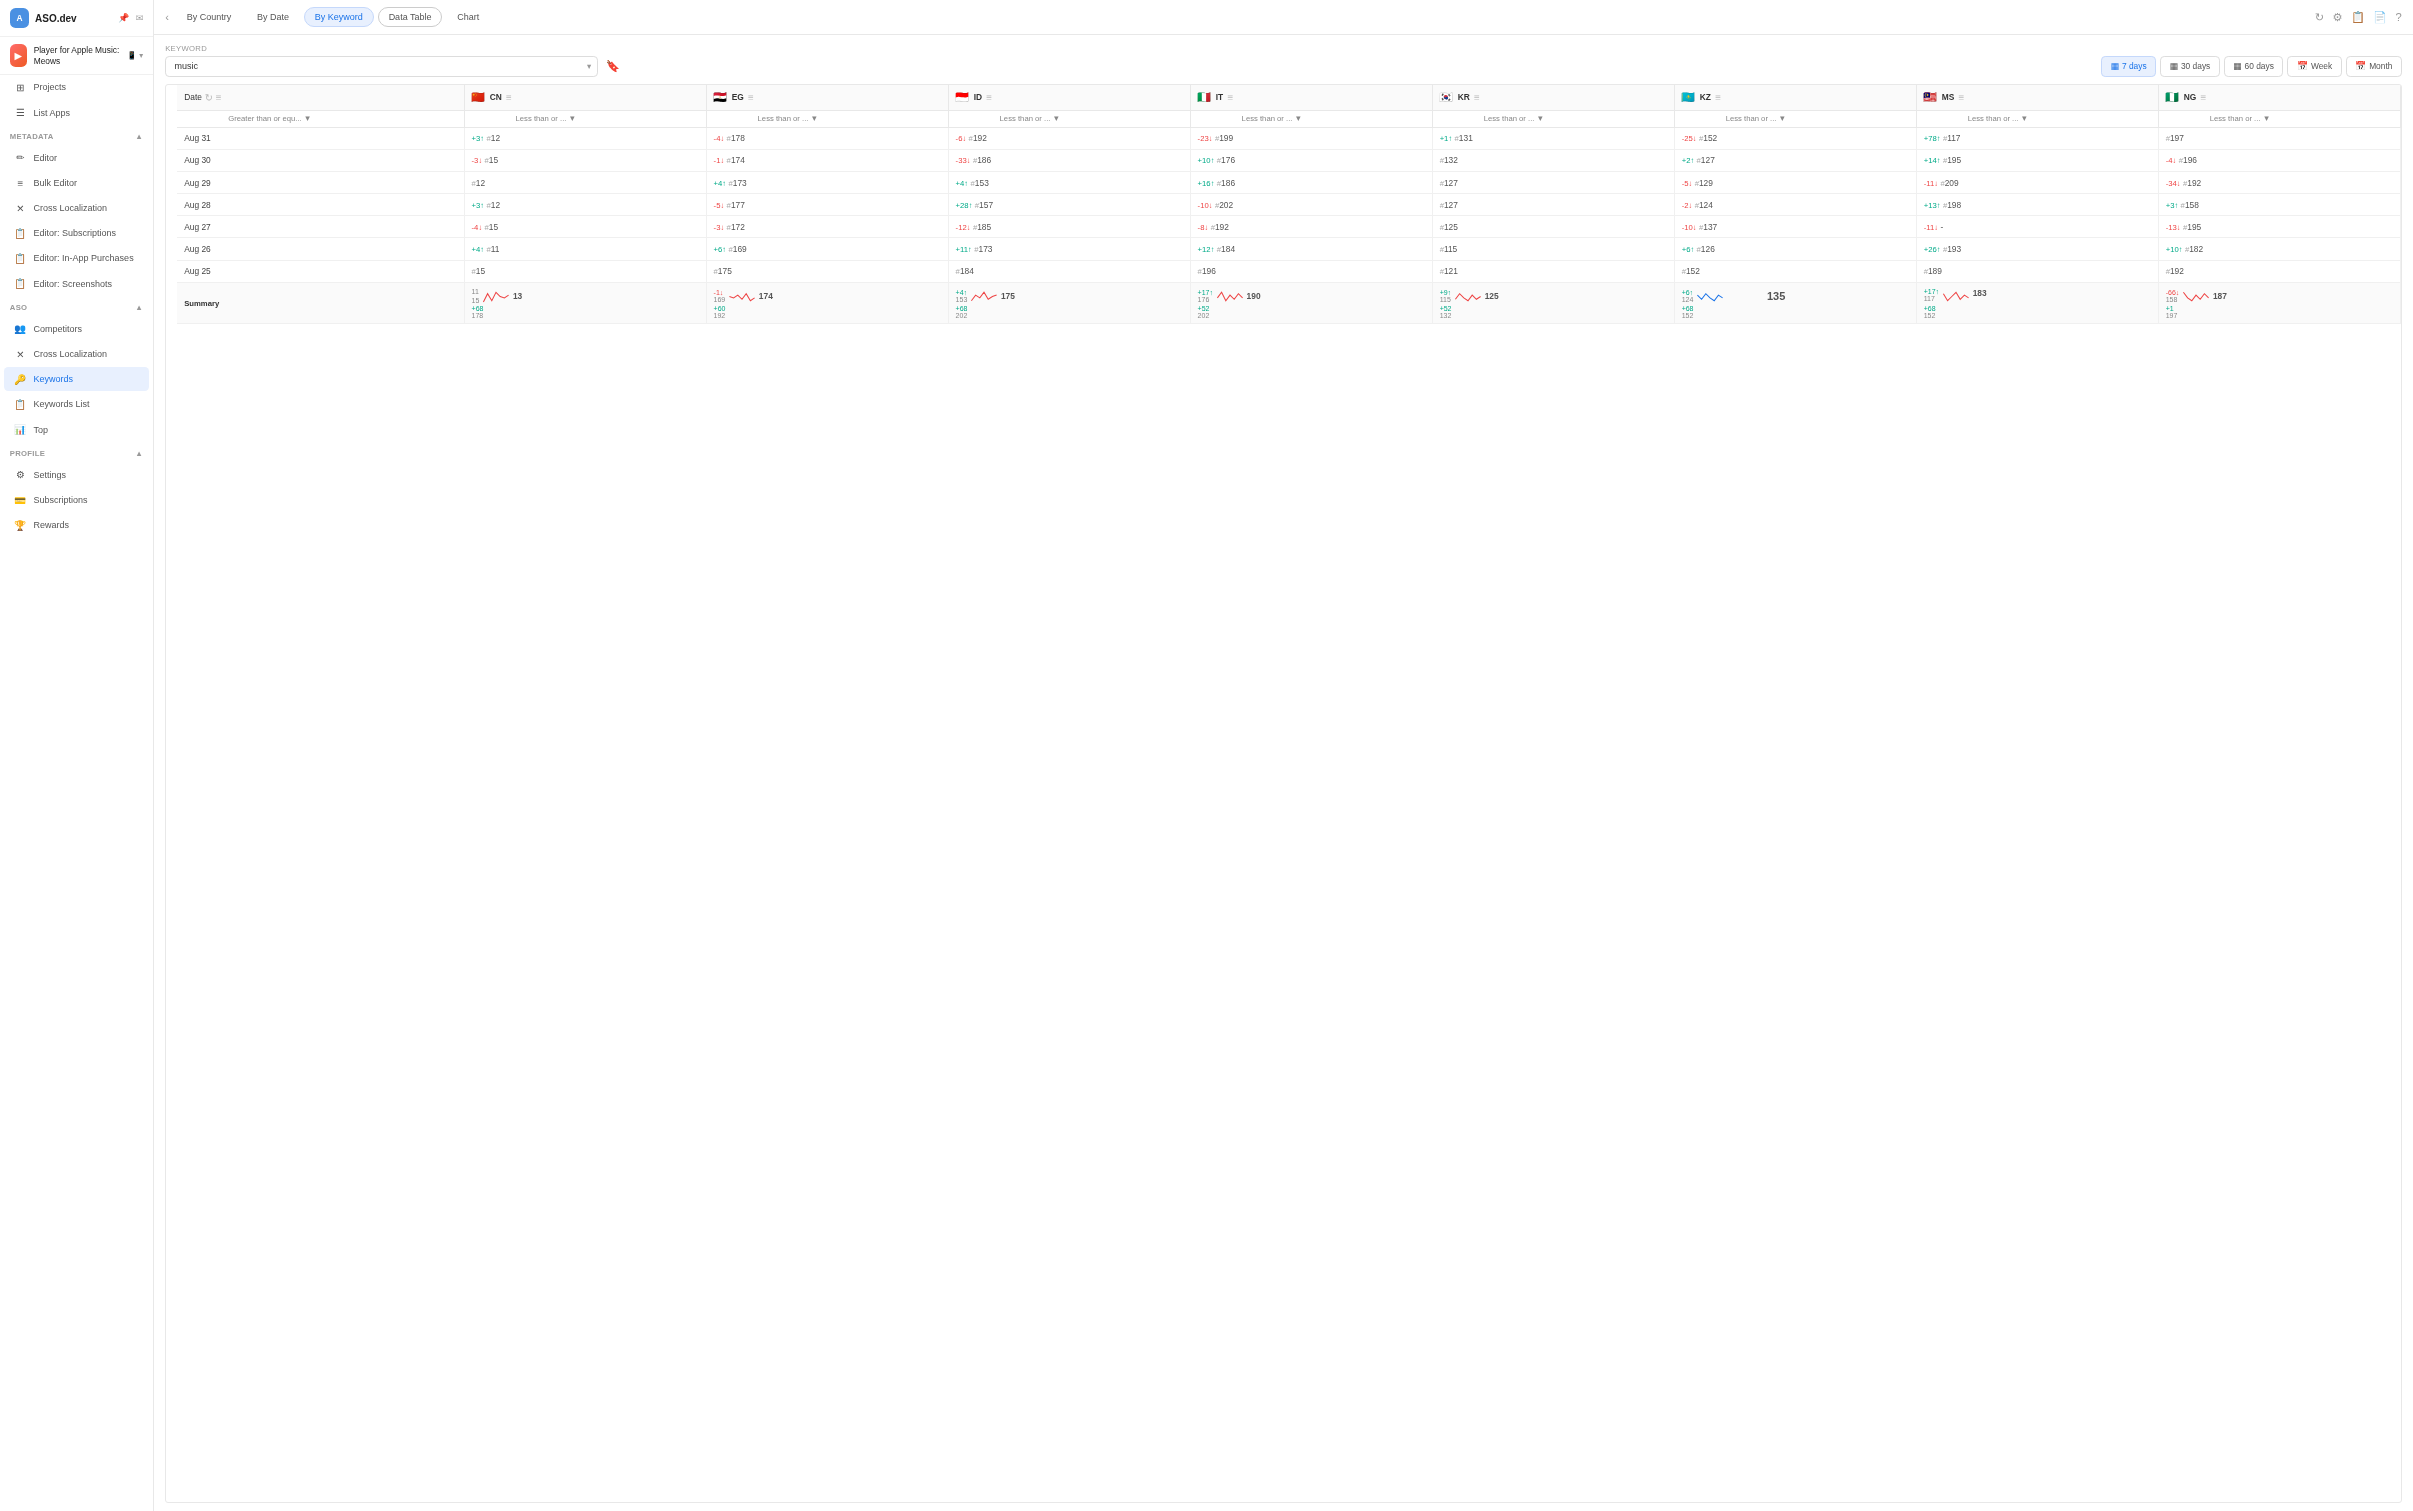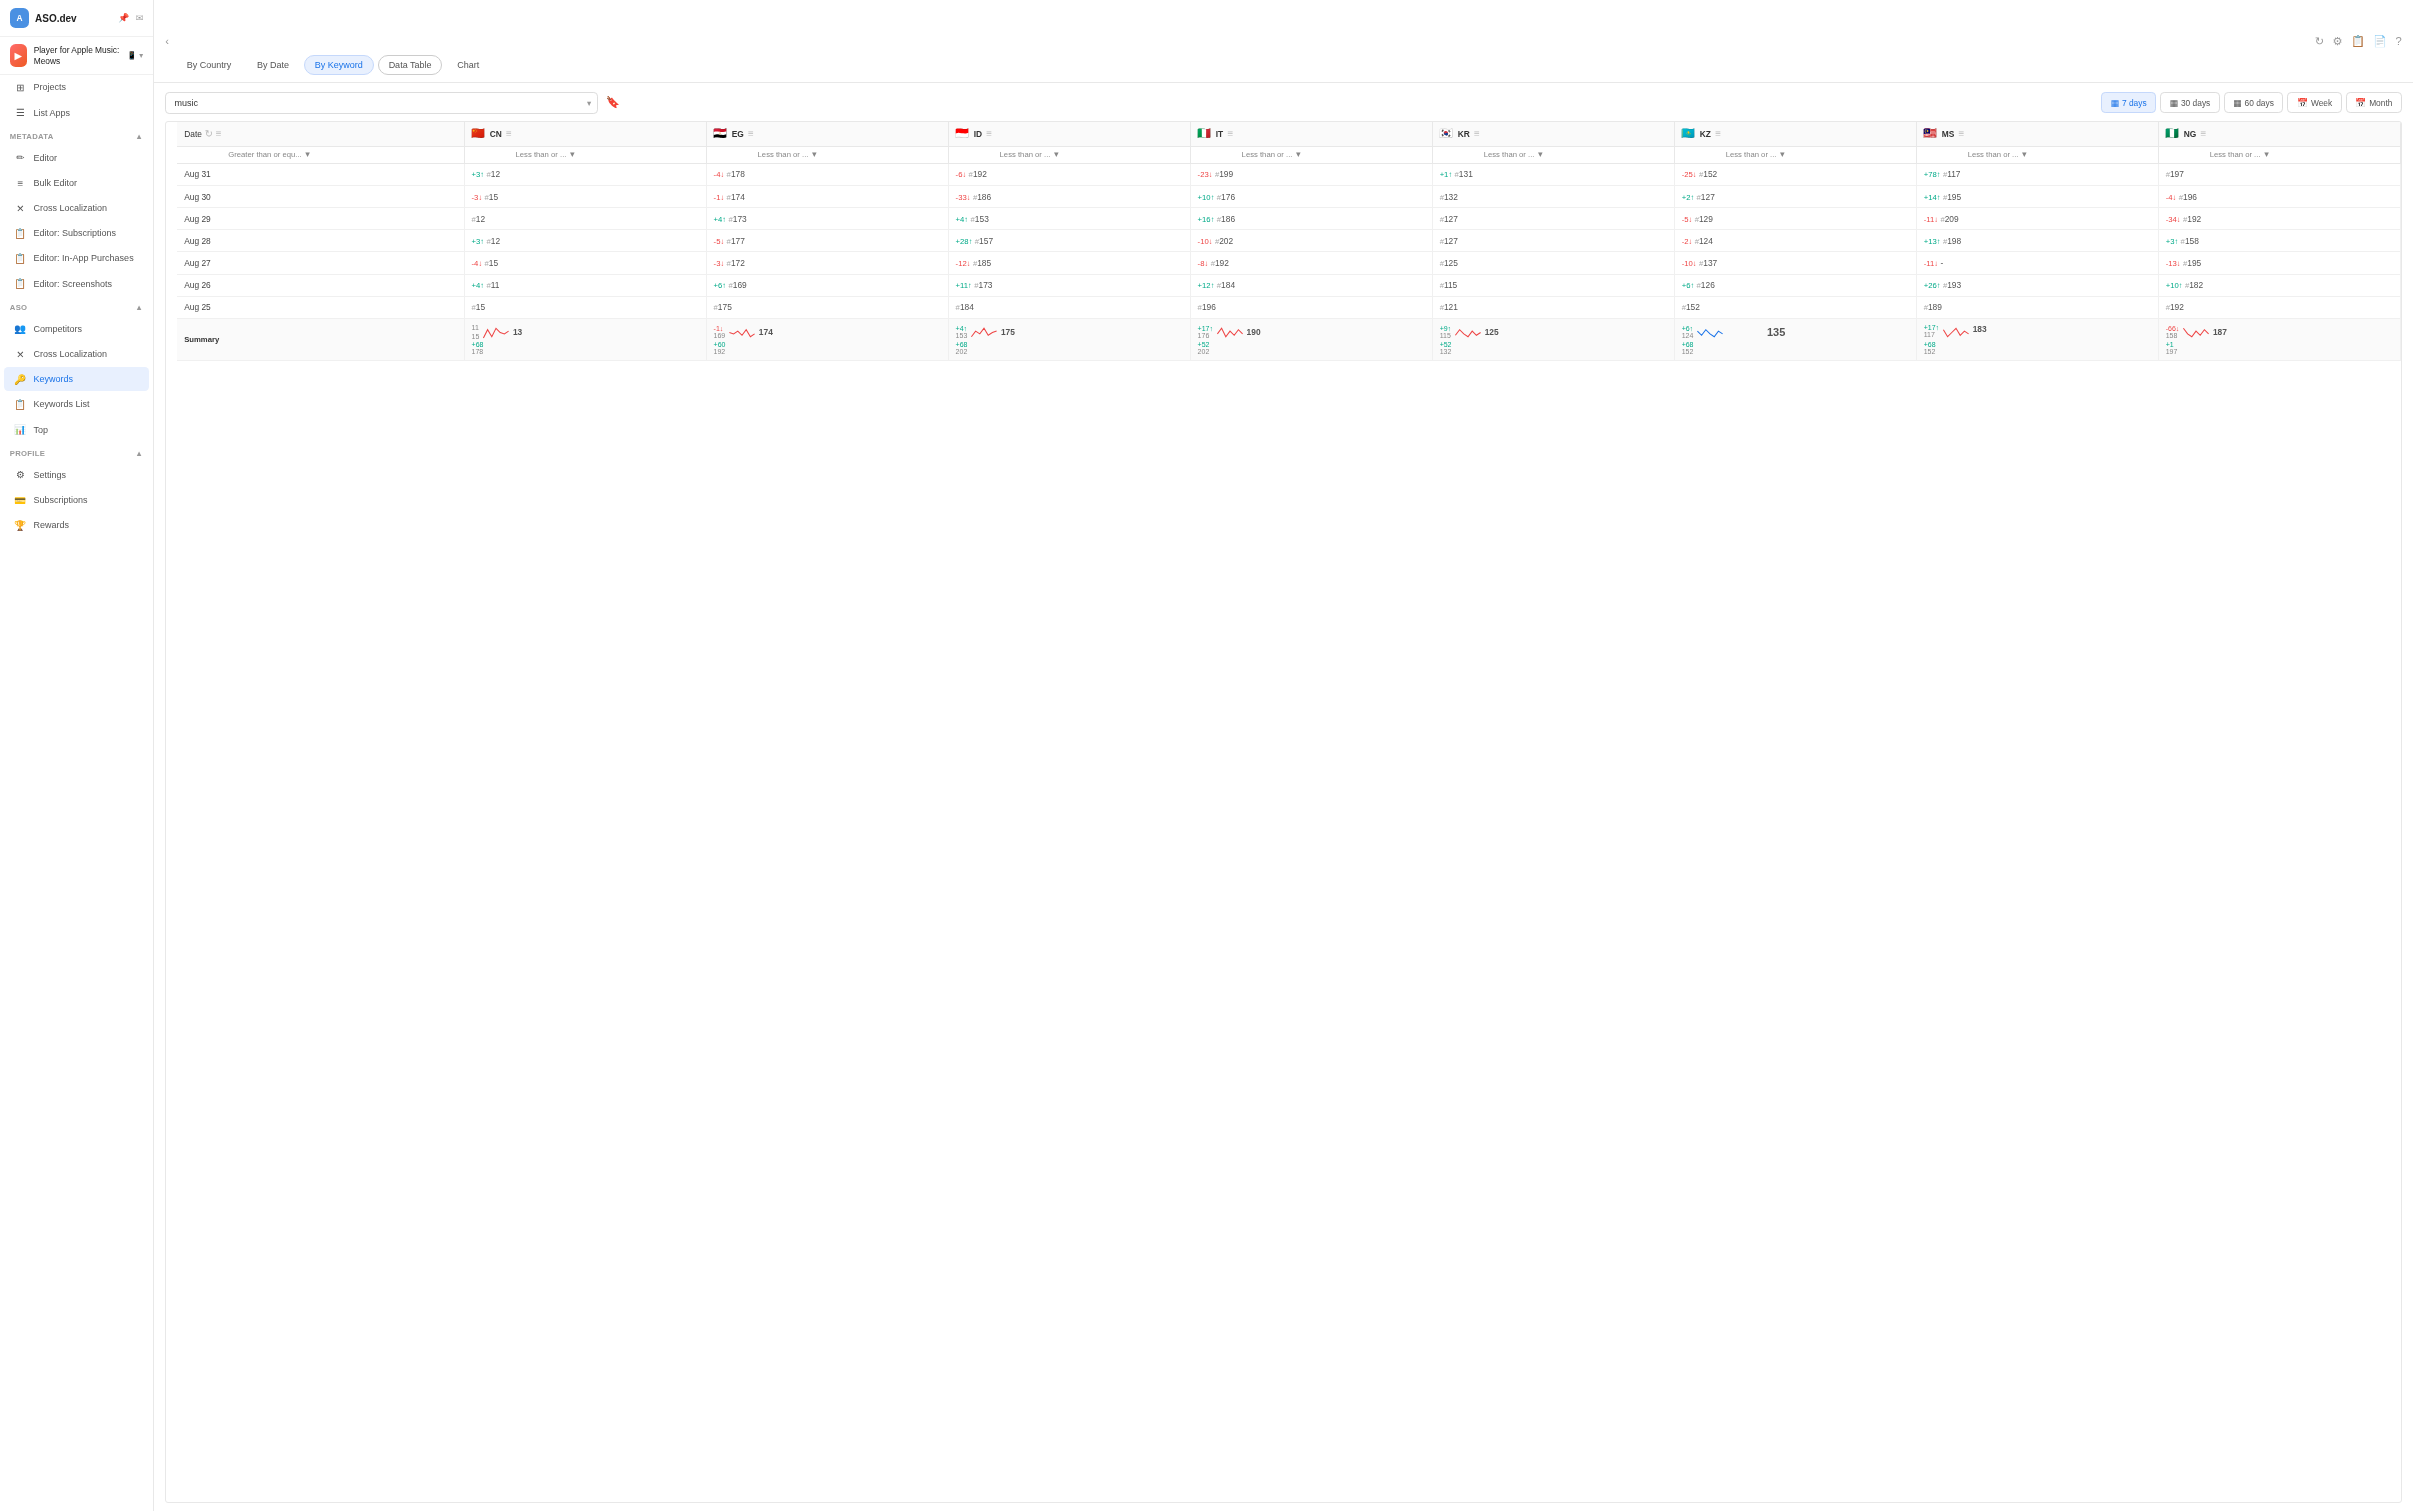--- a/index.html
+++ b/index.html
@@ -21,21 +21,21 @@
     .sidebar-item.active { background: #e8f0fe; color: #1a73e8; }
     .sidebar-item-icon { width: 12.6px; height: 12.6px; display: flex; align-items: center; justify-content: center; font-size: 9.8px; color: inherit; flex-shrink: 0; }
     .sidebar-item-label { font-size: 9px; }
 
     
     .main { flex: 1; display: flex; flex-direction: column; overflow: hidden; }
 
     
     .top-nav { display: flex; align-items: center; padding: 7px 11.2px; border-bottom: 0.7px solid #e8e8e8; gap: 4.2px; }
     .nav-back { color: #999; cursor: pointer; font-size: 11.2px; margin-right: 2.8px; }
-    .nav-tab { padding: 4.2px 9.8px; border-radius: 14px; font-size: 9px; cursor: pointer; color: #555; border: 0.7px solid transparent; margin-top: 48px; }
+    .nav-tab { padding: 4.2px 9.8px; border-radius: 14px; font-size: 9px; cursor: pointer; color: #555; border: 0.7px solid transparent; }
     .nav-tab.active { background: #e8f0fe; color: #1a73e8; border-color: #c5d8fb; font-weight: 500; }
     .nav-tab.outlined { border: 0.7px solid #ccc; }
     .nav-header-icons { margin-left: auto; display: flex; gap: 8.4px; color: #999; font-size: 11.2px; }
 
     
     .content { flex: 1; display: flex; flex-direction: column; overflow: hidden; padding: 8.4px 11.2px; }
 
     
     .keyword-section { margin-bottom: 7px; }
     .keyword-label { font-size: 7.7px; color: #999; margin-bottom: 2.8px; letter-spacing: 0.3px; text-transform: uppercase; }
@@ -193,20 +193,21 @@
       <span>⚙</span>
       <span>📋</span>
       <span>📄</span>
       <span>?</span>
     </div>
   </div>
 
   <div class="content">
 
     <div class="keyword-section">
+      <div class="keyword-label">KEYWORD</div>
       <div class="keyword-row">
         <div class="keyword-input-wrap">
           <input class="keyword-input" value="music" style="">
           <span class="keyword-chevron">▾</span>
         </div>
         <span class="bookmark-icon">🔖</span>
         <div class="keyword-actions">
           <button class="time-btn active">
             <span class="time-btn-icon">▦</span> 7 days
           </button>

